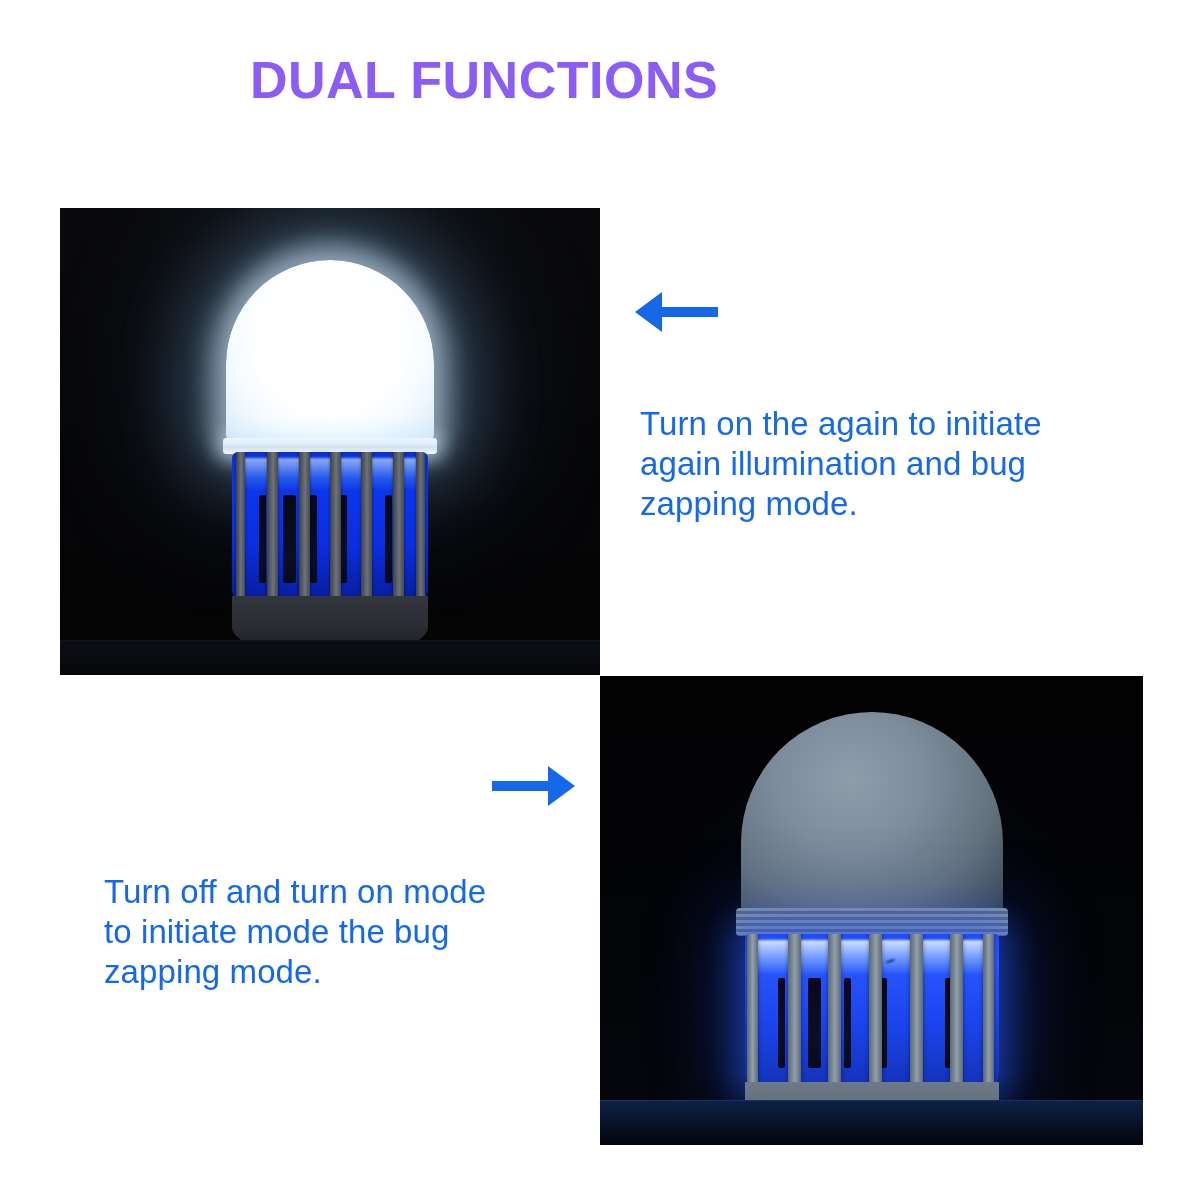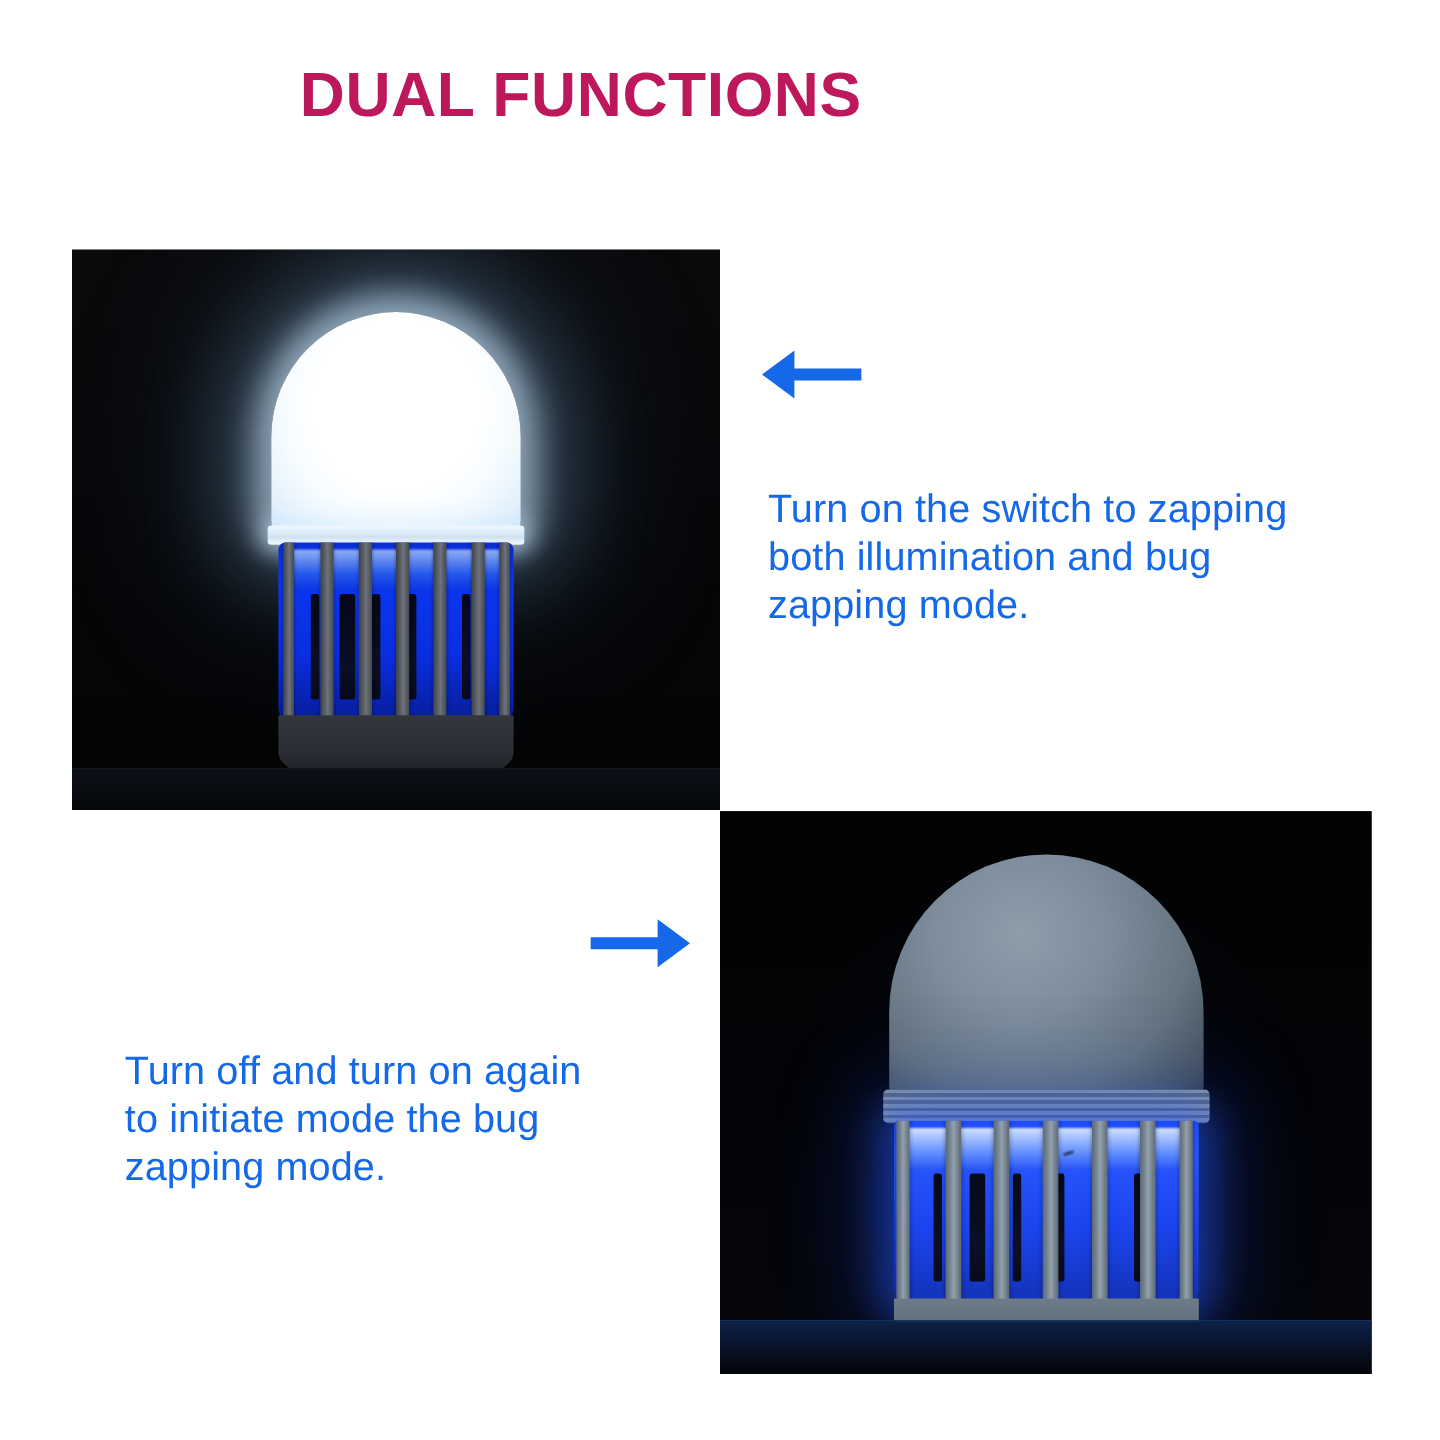--- a/index.html
+++ b/index.html
@@ -19,21 +19,21 @@
   
   .page-title {
     position: absolute;
     left: 0;
     top: 52px;
     width: 968px;
     text-align: center;
     font-size: 52px;
     font-weight: bold;
     letter-spacing: 0.5px;
-    color: #be185d;
+    color: #8b5cf6;
     line-height: 1.1;
     white-space: nowrap;
   }
 
   
   .photo {
     position: absolute;
     background: #050506;
     overflow: hidden;
   }
@@ -357,33 +357,33 @@
   </div>
 </div>
 
 <div class="arrow" id="arrow-left">
   <svg width="86" height="48" viewBox="0 0 86 48" aria-hidden="true">
     <path d="M86 19 H30 V19 L30 4 L3 24 L30 44 V29 H86 Z" fill="#1569e8"></path>
   </svg>
 </div>
 
 <div class="caption" id="caption-illumination-zap">
-  <span class="line">Turn on the switch to zapping</span>
-  <span class="line">both illumination and bug</span>
+  <span class="line">Turn on the again to initiate</span>
+  <span class="line">again illumination and bug</span>
   <span class="line">zapping mode.</span>
 </div>
 
 <div class="arrow" id="arrow-right">
   <svg width="86" height="48" viewBox="0 0 86 48" aria-hidden="true">
     <path d="M0 19 H56 V4 L83 24 L56 44 V29 H0 Z" fill="#1569e8"></path>
   </svg>
 </div>
 
 <div class="caption" id="caption-zap-only">
-  <span class="line">Turn off and turn on again</span>
+  <span class="line">Turn off and turn on mode</span>
   <span class="line">to initiate mode the bug</span>
   <span class="line">zapping mode.</span>
 </div>
 
 <div class="photo" id="photo-zap-only">
   <div class="scene">
     <div class="bulb">
       <div class="dome-unlit"></div>
       <div class="dome-rings"></div>
 

